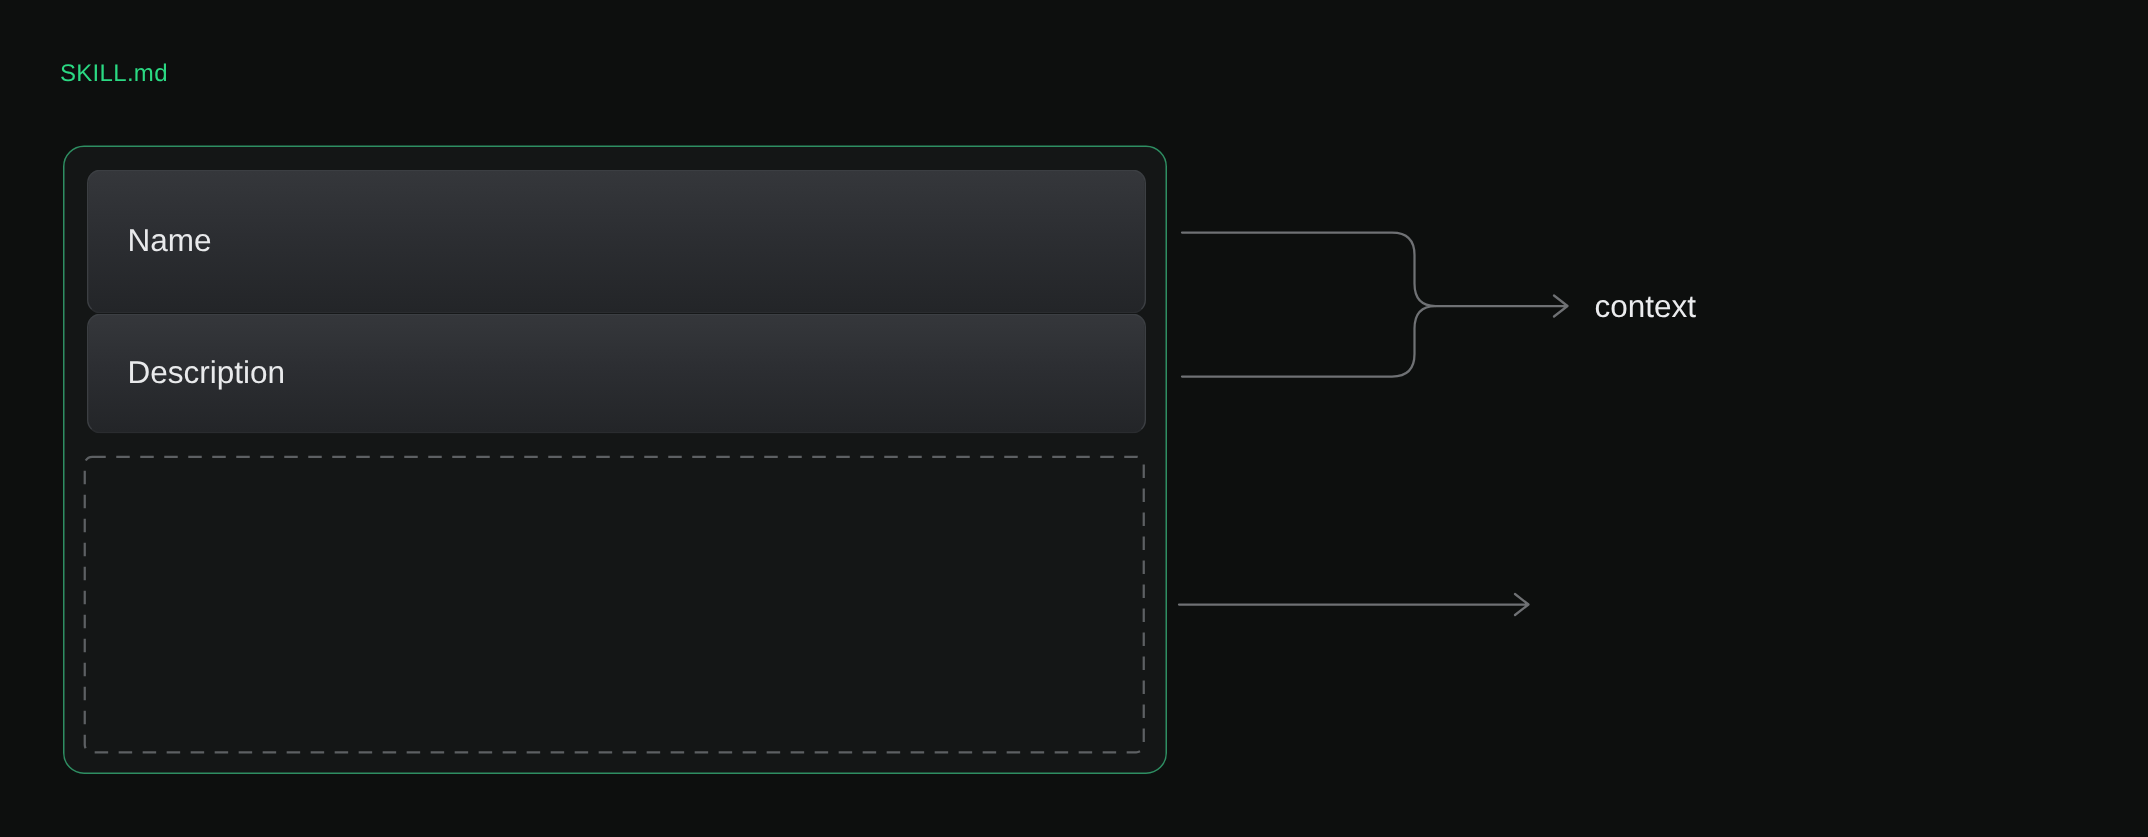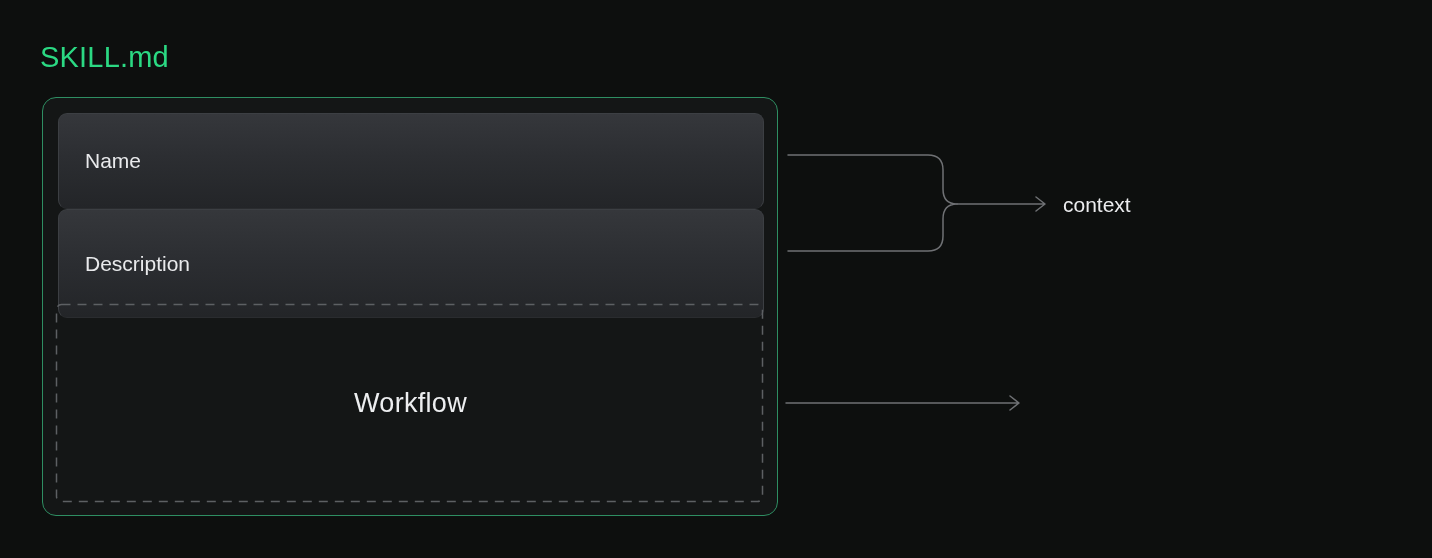--- a/index.html
+++ b/index.html
@@ -12,38 +12,38 @@
   }
   *{margin:0;padding:0;box-sizing:border-box;}
   html,body{background:var(--background);}
   body{
     font-family:"Liberation Sans","DejaVu Sans",sans-serif;
     width:1432px;height:558px;position:relative;overflow:hidden;
   }
   .canvas{position:absolute;inset:0;width:1432px;height:558px;background:var(--background);}
   .diagram-title{
     position:absolute;left:40px;top:41px;
-    font-size:29px;letter-spacing:.2px;color:var(--accent-green);
+    font-size:16px;letter-spacing:.2px;color:var(--accent-green);
   }
   .skill-card{
     position:absolute;left:42px;top:97px;width:736px;height:419px;
     border:1.5px solid var(--card-border-green);border-radius:14px;
     background:#141616;
   }
   .field{
     position:absolute;left:15px;width:706px;border-radius:9px;
     background:linear-gradient(180deg,#35373b 0%,#2c2e32 45%,#232528 100%);
     border:1px solid #3c3f43;border-bottom-color:#2a2c2f;
     display:flex;align-items:center;
   }
   .field .field-label{
     margin-left:26px;font-size:21px;color:var(--label-text);
   }
   .field-name{top:15px;height:96px;}
-  .field-description{top:111px;height:109px;}
+  .field-description{top:111px;height:80px;}
   .workflow-zone{
     position:absolute;left:14px;top:207px;width:707px;height:196px;
     display:flex;align-items:center;justify-content:center;
   }
   .workflow-zone .workflow-label{
     font-size:27px;color:#edeef0;letter-spacing:.3px;
   }
   .overlay{
     position:absolute;left:0;top:0;width:1432px;height:558px;
     pointer-events:none;
@@ -61,23 +61,20 @@
 
   <div class="diagram-title">SKILL.md</div>
 
   <div class="skill-card">
     <div class="field field-name">
       <span class="field-label">Name</span>
     </div>
     <div class="field field-description">
       <span class="field-label">Description</span>
     </div>
-    <div class="workflow-zone">
-      <span class="workflow-label">Workflow</span>
-    </div>
   </div>
 
   <svg class="overlay" width="1432" height="558" viewBox="0 0 1432 558" fill="none" xmlns="http://www.w3.org/2000/svg">
 
     <rect x="56.5" y="304.5" width="706" height="197" rx="5" stroke="#5d6063" stroke-width="1.5" stroke-dasharray="9 7"></rect>
 
     <path d="M788 155 H928 Q943 155 943 170 V189 Q943 204 957 204
              M788 251 H928 Q943 251 943 236 V219 Q943 204 957 204" stroke="#6f7174" stroke-width="1.5" stroke-linecap="round"></path>
 
     <path d="M957 204 H1044 M1036 197 L1045 204 L1036 211" stroke="#6f7174" stroke-width="1.5" stroke-linecap="round" stroke-linejoin="round"></path>

